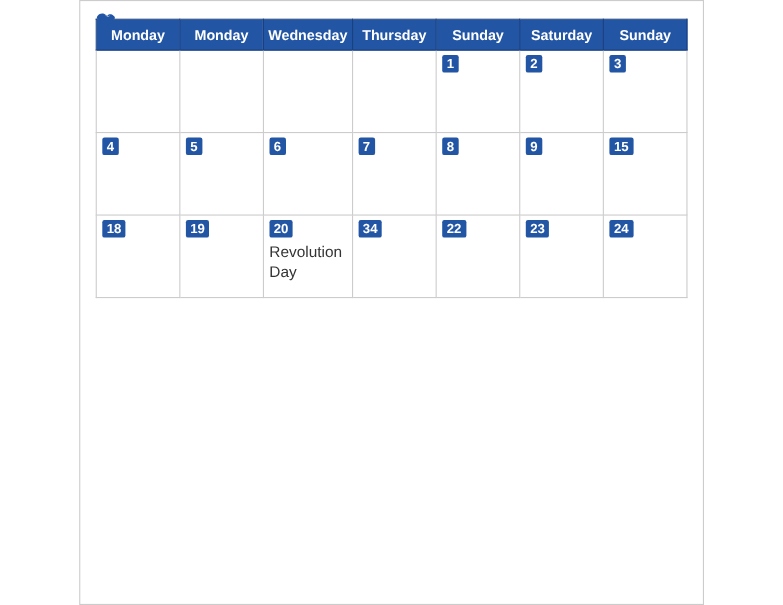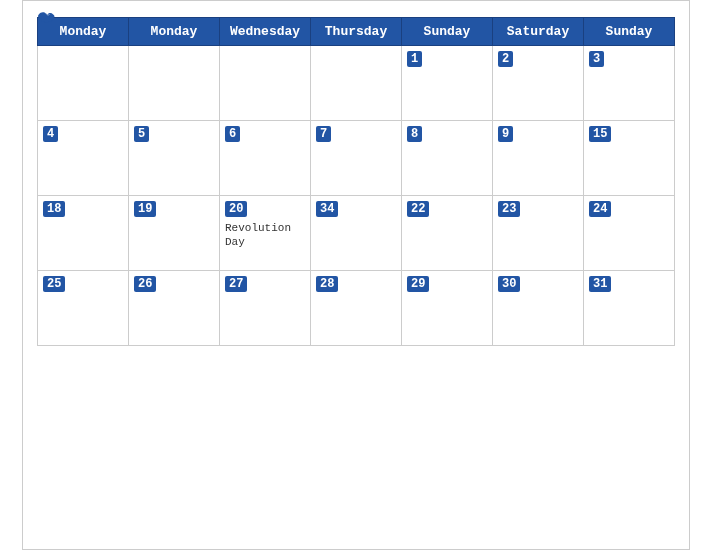--- a/index.html
+++ b/index.html
@@ -5,26 +5,25 @@
     * { box-sizing: border-box; margin: 0; padding: 0; }
     body {
       font-family: Arial, sans-serif;
       background: #fff;
       display: flex;
       justify-content: center;
       align-items: center;
       min-height: 100vh;
     }
     .calendar-wrapper {
-      width: 668px;
+      width: 568px;
       min-height: 550px;
       background: #fff;
       border: 1px solid #ccc;
       padding: 10px 14px 14px 14px;
-      font-family: Liberation Mono, monospace;
     }
     .calendar-header {
       display: flex;
       align-items: center;
       justify-content: center;
       position: relative;
       margin-bottom: 6px;
     }
     .logo-area {
       position: absolute;
@@ -89,21 +88,21 @@
       font-size: 12px;
       font-weight: bold;
       color: #fff;
       background-color: #2255a4;
       display: inline-block;
       padding: 1px 4px;
       border-radius: 2px;
       margin-bottom: 2px;
     }
     .holiday-label {
-      font-size: 11px;
+      font-size: 14px;
       color: #333;
       margin-top: 2px;
       line-height: 1.3;
     }
   </style>
 </head>
 <body>
 
 <div class="calendar-wrapper">
   <div class="calendar-header">
@@ -154,24 +153,15 @@
         </tr>
         <tr>
           <td><span class="day-number">18</span></td>
           <td><span class="day-number">19</span></td>
           <td><span class="day-number">20</span><div class="holiday-label">Revolution Day</div></td>
           <td><span class="day-number">34</span></td>
           <td><span class="day-number">22</span></td>
           <td><span class="day-number">23</span></td>
           <td><span class="day-number">24</span></td>
         </tr>
-        <tr>
-          <td><span class="day-number">25</span></td>
-          <td><span class="day-number">26</span></td>
-          <td><span class="day-number">27</span></td>
-          <td><span class="day-number">28</span></td>
-          <td><span class="day-number">29</span></td>
-          <td><span class="day-number">30</span></td>
-          <td><span class="day-number">31</span></td>
-        </tr>
       </tbody>
   </table>
 </div>
 
 </body></html>

